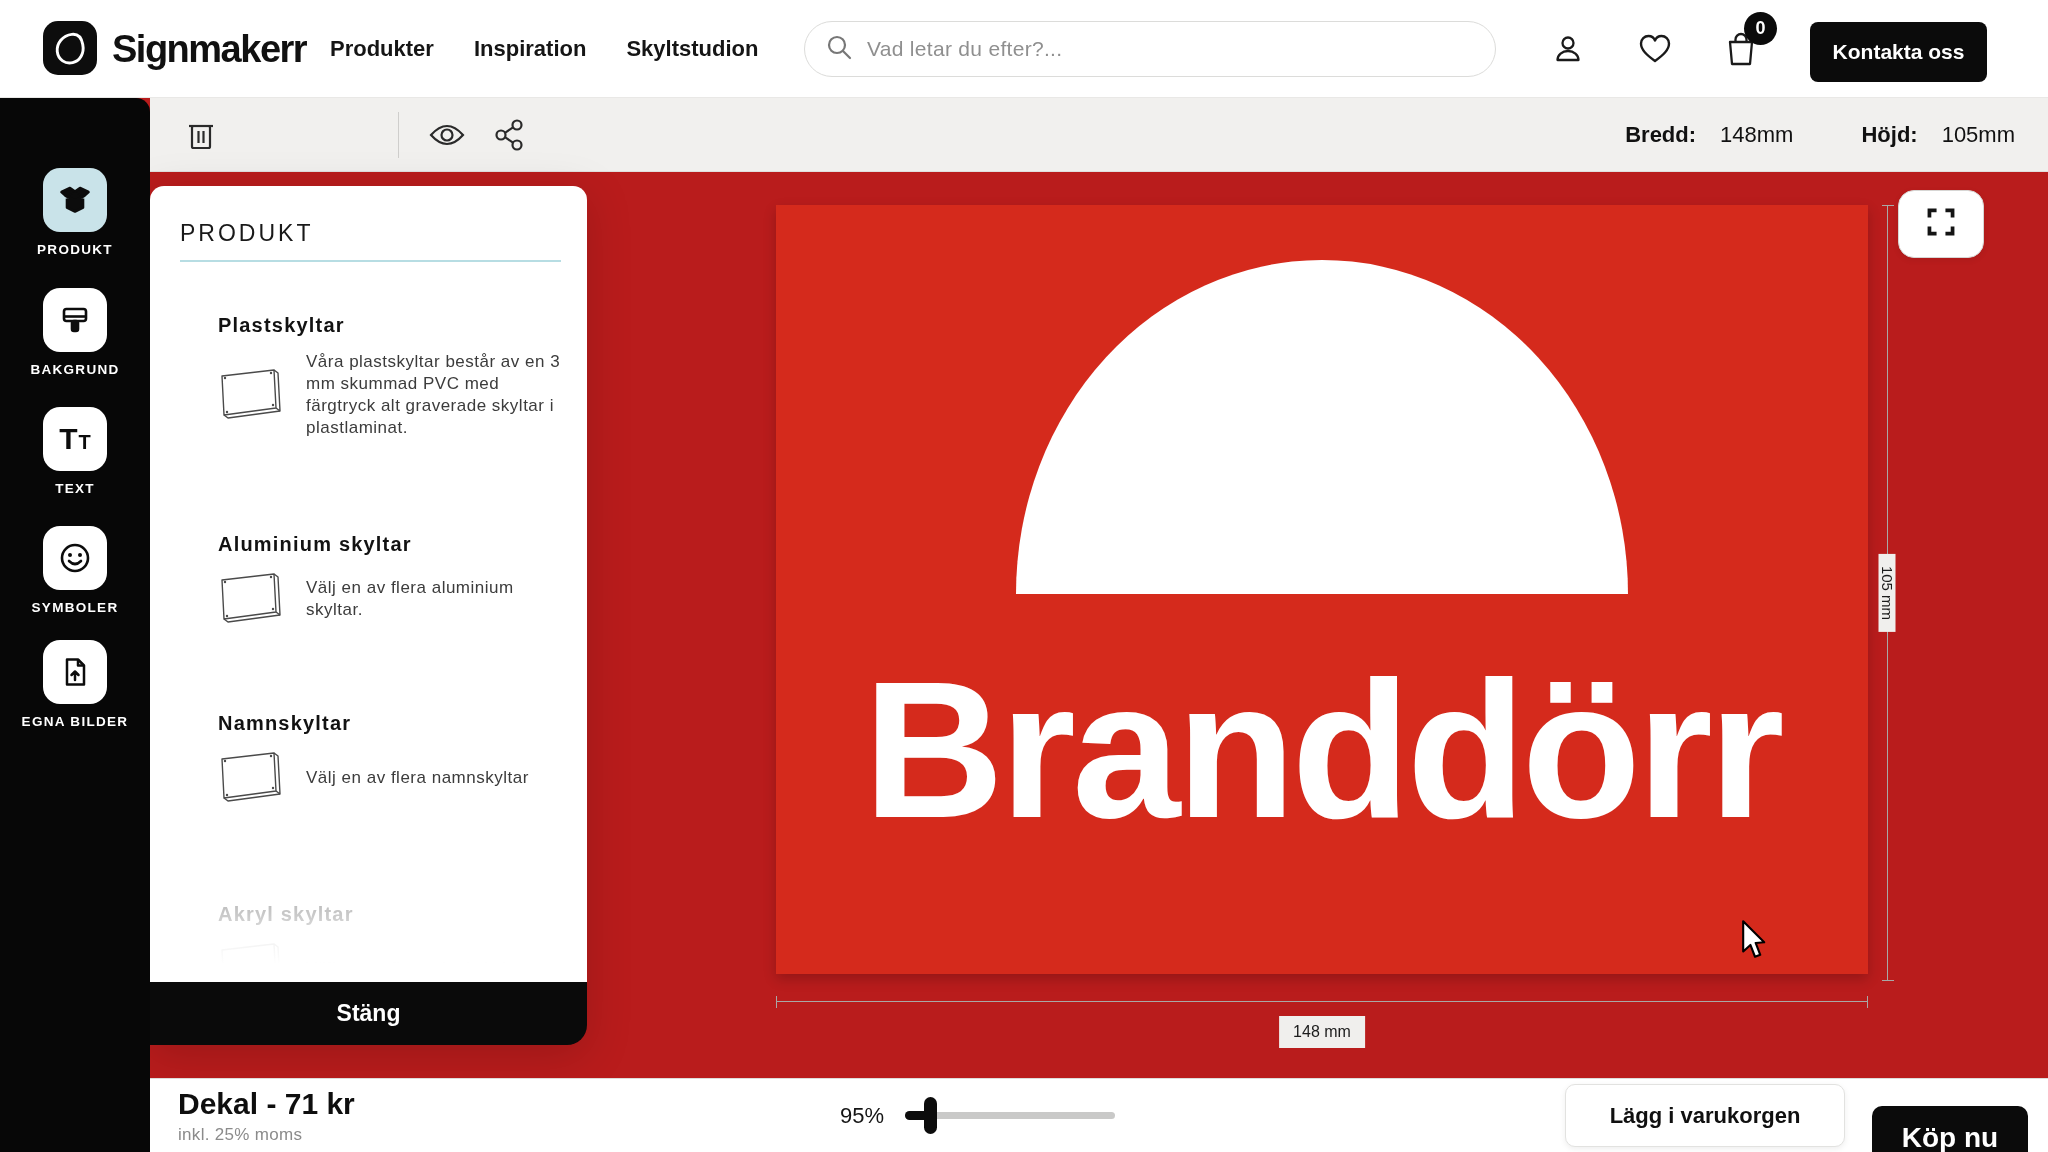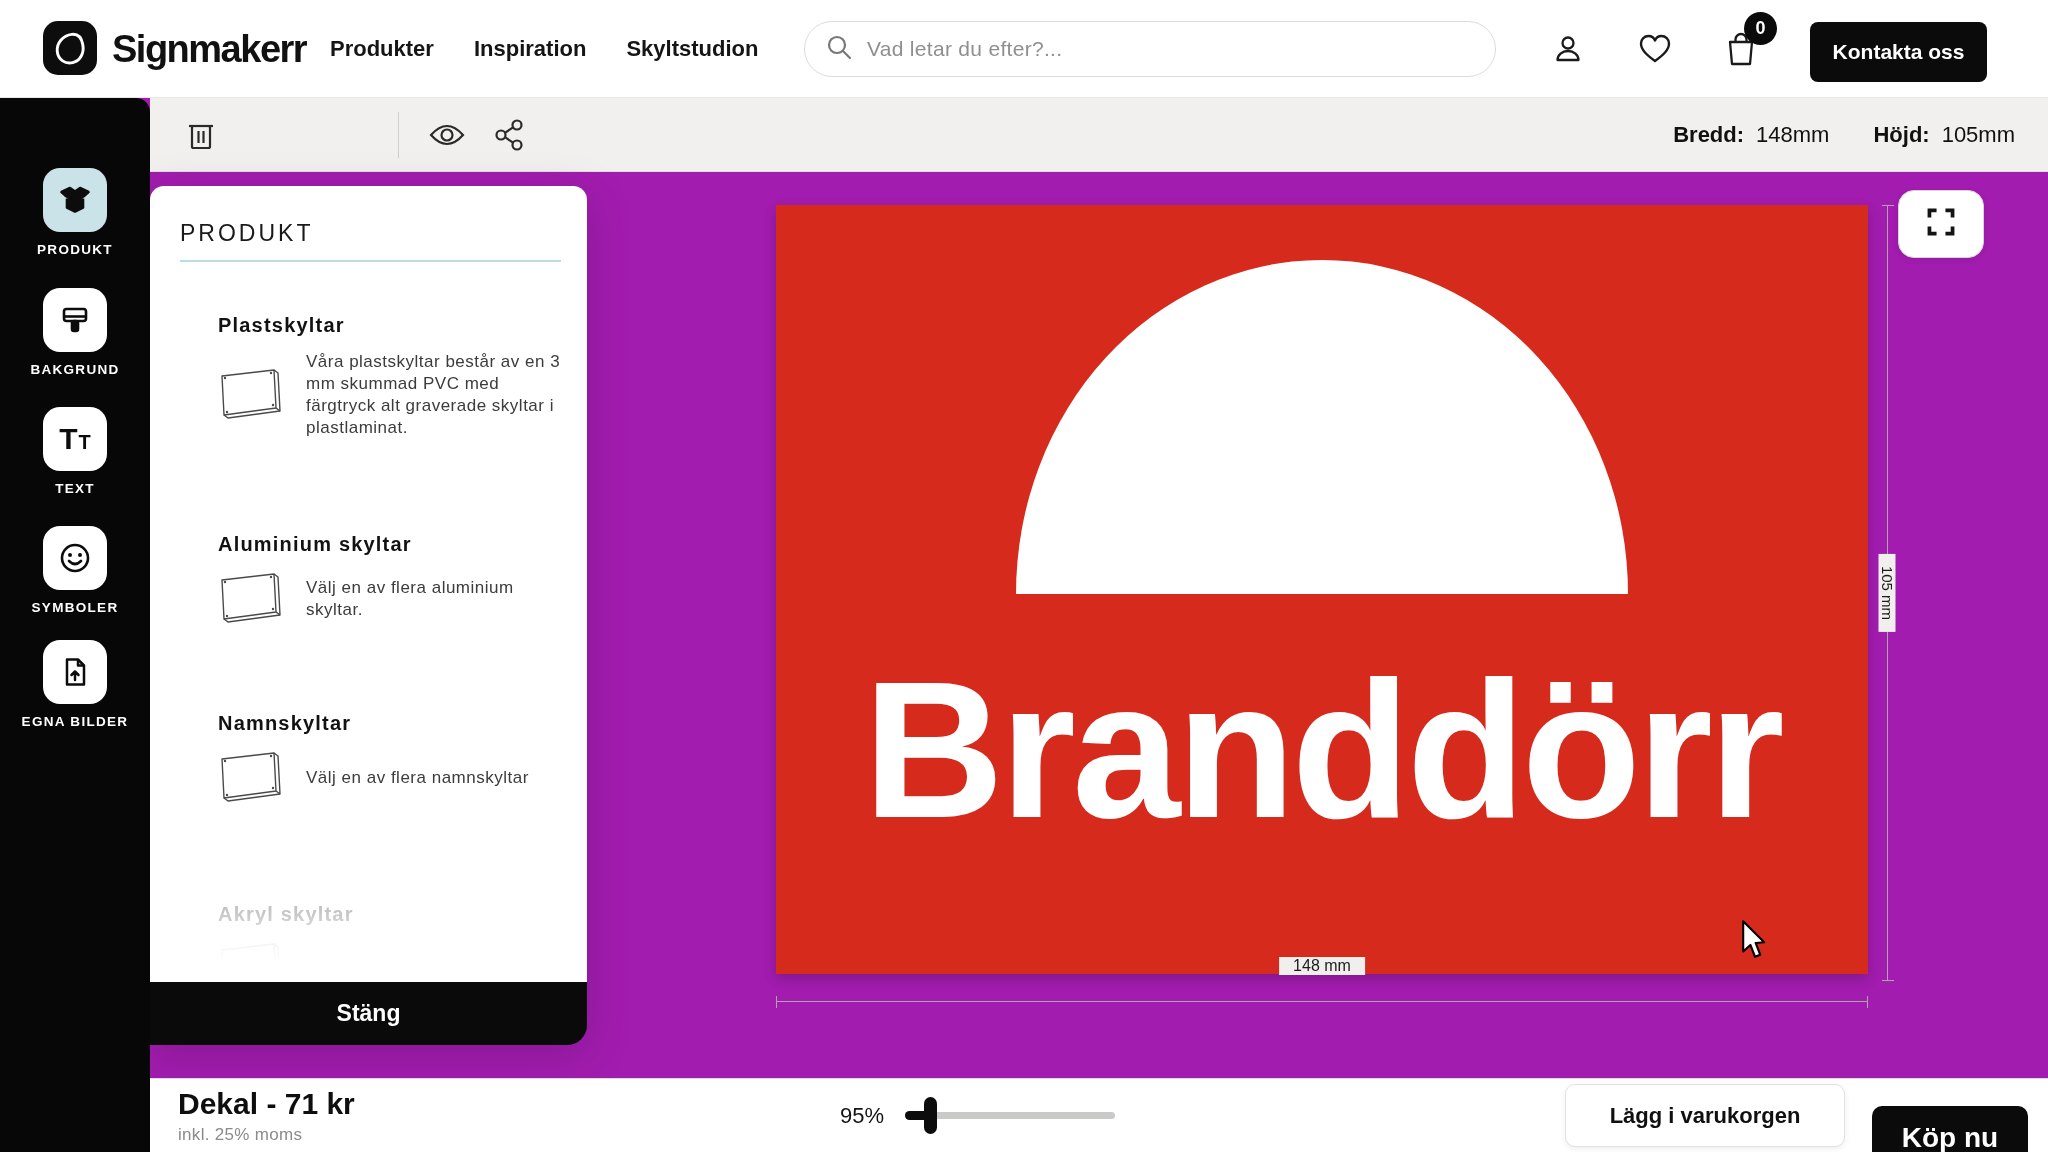--- a/index.html
+++ b/index.html
@@ -1,18 +1,18 @@
 <!DOCTYPE html>
 <html><head>
 <meta charset="utf-8">
 <style>
   * { margin:0; padding:0; box-sizing:border-box; }
   html,body { background:#ffffff; }
   body { font-family:"Liberation Sans","DejaVu Sans",sans-serif; }
-  .page { position:relative; width:2048px; height:1152px; overflow:hidden; background:#a21caf; }
+  .page { position:relative; width:2048px; height:1152px; overflow:hidden; background:#b91c1c; }
 
   
   .header { position:absolute; left:0; top:0; width:2048px; height:98px; background:#fff; border-bottom:1px solid #e9e8e6; z-index:30; }
   .logo-sq { position:absolute; left:43px; top:21px; width:54px; height:54px; background:#0d0d0d; border-radius:15px; display:flex; align-items:center; justify-content:center; }
   .brand { position:absolute; left:112px; top:0; height:98px; display:flex; align-items:center; font-size:38px; font-weight:900; letter-spacing:-1.5px; color:#111; }
   .nav { position:absolute; left:330px; top:0; height:98px; display:flex; align-items:center; gap:40px; }
   .nav a { font-size:22px; font-weight:700; color:#151515; text-decoration:none; cursor:pointer; }
   .search { position:absolute; left:804px; top:21px; width:692px; height:56px; border:1.5px solid #dcdcda; border-radius:28px; background:#fff; display:flex; align-items:center; padding:0 20px; }
   .search input { border:none; outline:none; flex:1; font-size:21px; color:#333; margin-left:14px; font-family:inherit; letter-spacing:.3px; }
   .search input::placeholder { color:#8f8f8f; }
@@ -27,21 +27,21 @@
   .tile { width:64px; height:64px; border-radius:17px; margin:0 auto; background:#fff; display:flex; align-items:center; justify-content:center; }
   .tile.active { background:#c9e3e9; }
   .side-label { margin-top:10px; color:#fff; font-size:13.5px; font-weight:700; letter-spacing:1.3px; }
   .text-glyph { font-weight:800; color:#0c0c0c; font-size:30px; line-height:1; display:flex; align-items:baseline; }
   .text-glyph .small { font-size:20px; margin-left:1px; }
 
   
   .toolbar { position:absolute; left:150px; top:98px; width:1898px; height:74px; background:#f1f0ee; border-bottom:1px solid #e0dfdd; }
   .tool-btn { position:absolute; top:0; height:74px; display:flex; align-items:center; cursor:pointer; }
   .tool-divider { position:absolute; left:248px; top:14px; width:1px; height:46px; background:#cfcecc; }
-  .dims { position:absolute; right:33px; top:0; height:74px; display:flex; align-items:center; gap:12px; font-size:22px; color:#111; }
+  .dims { position:absolute; right:33px; top:0; height:74px; display:flex; align-items:center; gap:24px; font-size:22px; color:#111; }
   .dims .lbl { font-weight:700; }
   .dims .gap { width:20px; }
 
   
   .panel { position:absolute; left:150px; top:186px; width:437px; height:859px; z-index:15; filter:drop-shadow(0 10px 22px rgba(0,0,0,.16)); }
   .panel-body { position:absolute; left:0; top:0; width:437px; height:796px; background:#fff; border-radius:14px 14px 0 0; overflow:hidden; padding:34px 26px 0 30px; }
   .panel-title { font-size:23px; font-weight:500; letter-spacing:3px; color:#191919; }
   .panel-underline { margin-top:13px; height:2px; background:#b7dde3; border:none; }
   .p-item { padding-left:38px; }
   .p-item.m1 { margin-top:52px; } .p-item.m2 { margin-top:84px; } .p-item.m3 { margin-top:94px; } .p-item.m4 { margin-top:96px; }
@@ -55,21 +55,21 @@
   .close-bar { position:absolute; left:0; bottom:0; width:437px; height:63px; background:#0a0a0a; color:#fff; border-radius:0 0 20px 0; display:flex; align-items:center; justify-content:center; font-size:23px; font-weight:700; cursor:pointer; }
 
   
   .sign { position:absolute; left:776px; top:205px; width:1092px; height:769px; background:#d52a1c; box-shadow:0 5px 12px rgba(0,0,0,.20); overflow:hidden; }
   .dome { position:absolute; left:50%; transform:translateX(-50%); top:55px; width:612px; height:334px; background:#fff; border-radius:50% 50% 0 0 / 100% 100% 0 0; }
   .sign-line1 { position:absolute; left:0; top:447px; width:100%; text-align:center; color:#fff; font-size:195px; font-weight:700; letter-spacing:-4px; line-height:1; white-space:nowrap; }
   .sign-line2 { position:absolute; left:0; top:626px; width:100%; text-align:center; color:#fff; font-size:106px; font-weight:700; letter-spacing:-2px; line-height:1; white-space:nowrap; }
 
   .dim-h-line { position:absolute; left:776px; top:1001px; width:1092px; border-top:1px solid #a9a8a6; }
   .dim-h-line .tick { position:absolute; top:-6px; width:1px; height:12px; background:#a9a8a6; }
-  .dim-h-label { position:absolute; left:1322px; top:957px; transform:translateX(-50%); background:#f0efed; padding:0 14px; font-size:16px; color:#1c1c1c; }
+  .dim-h-label { position:absolute; left:1322px; top:1016px; transform:translateX(-50%); background:#f0efed; padding:7px 14px; font-size:16px; color:#1c1c1c; }
   .dim-v-line { position:absolute; left:1887px; top:205px; height:776px; border-left:1px solid #a9a8a6; }
   .dim-v-line .tick { position:absolute; left:-6px; width:12px; height:1px; background:#a9a8a6; }
   .dim-v-label { position:absolute; left:1887px; top:593px; transform:translate(-50%,-50%); background:#f0efed; padding:12px 0; font-size:15px; color:#1c1c1c; writing-mode:vertical-rl; }
 
   .fullscreen-btn { position:absolute; left:1898px; top:190px; width:86px; height:68px; background:#fff; border:1px solid #d7d6d4; border-radius:16px; display:flex; align-items:center; justify-content:center; cursor:pointer; box-shadow:0 2px 6px rgba(0,0,0,.08); z-index:10; }
 
   .cursor { position:absolute; left:1740px; top:920px; z-index:40; pointer-events:none; }
 
   
   .footer { position:absolute; left:150px; top:1078px; width:1898px; height:74px; background:#fff; border-top:1px solid #dddcda; z-index:25; }

